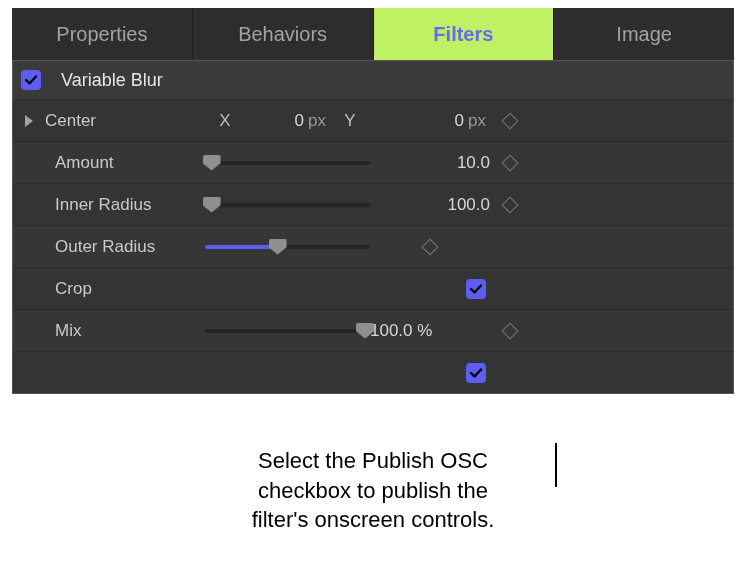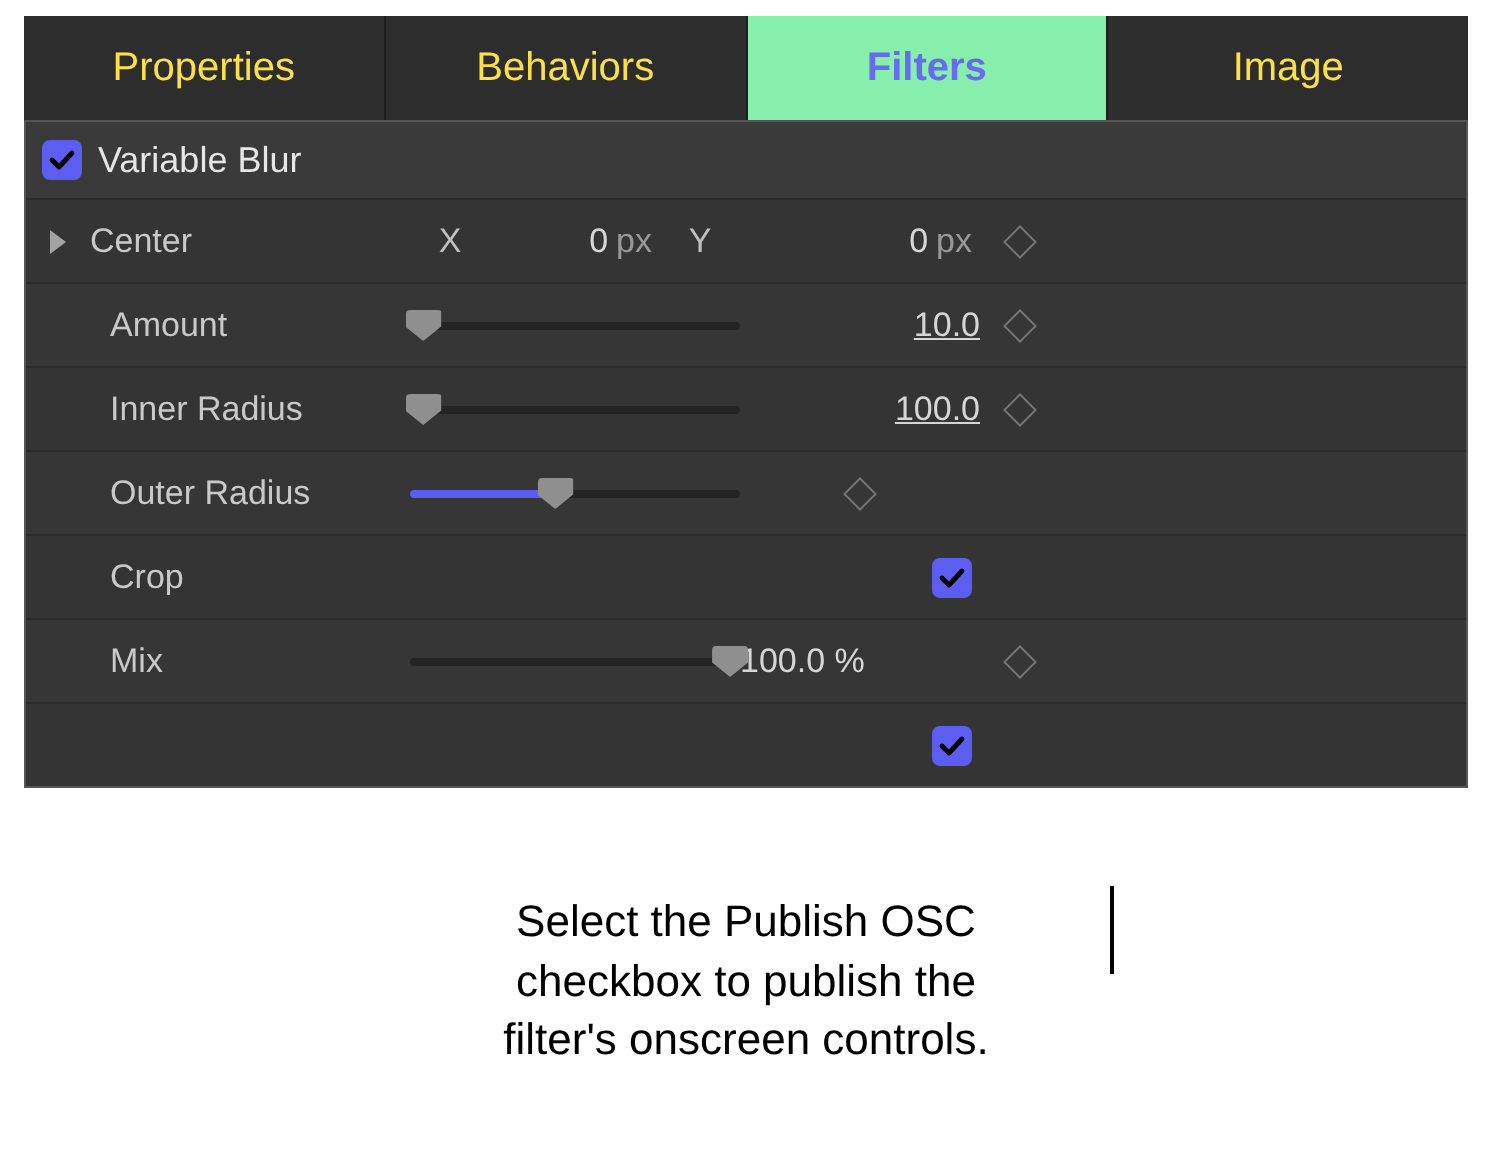--- a/index.html
+++ b/index.html
@@ -28,45 +28,45 @@
       height: 52px;
       align-items: stretch;
       background: #2d2d2d;
     }
     .tab {
       flex: 1;
       display: flex;
       align-items: center;
       justify-content: center;
       font-size: 20px;
-      color: #fde047;
+      color: #a3a3a3;
       border-right: 1px solid #1e1e1e;
       cursor: pointer;
       background: #2d2d2d;
     }
     .tab:last-child {
       border-right: none;
     }
     .tab.active {
       color: #6a6af0;
       font-weight: 600;
-      background: #86efac;
+      background: #bef264;
     }
     
     .inspector {
       border: 1px solid #555;
       background: #363636;
     }
     .section-header {
       display: flex;
       align-items: center;
       height: 38px;
       padding: 0 8px;
       background: #3a3a3a;
-      gap: 8px;
+      gap: 20px;
     }
     .section-title {
       color: #e6e6e6;
       font-size: 18px;
     }
     
     .cb {
       width: 20px;
       height: 20px;
       border-radius: 4px;
@@ -109,21 +109,20 @@
     .row.center-row .label {
       padding-left: 0;
     }
     .row .control {
       grid-column: 3 / 6;
     }
     .row .value {
       text-align: right;
       color: #d6d6d6;
       white-space: nowrap;
-      text-decoration: underline;
     }
     .row .kf {
       display: flex;
       align-items: center;
       justify-content: center;
     }
     .axis-label {
       text-align: center;
       color: #bfbfbf;
     }

